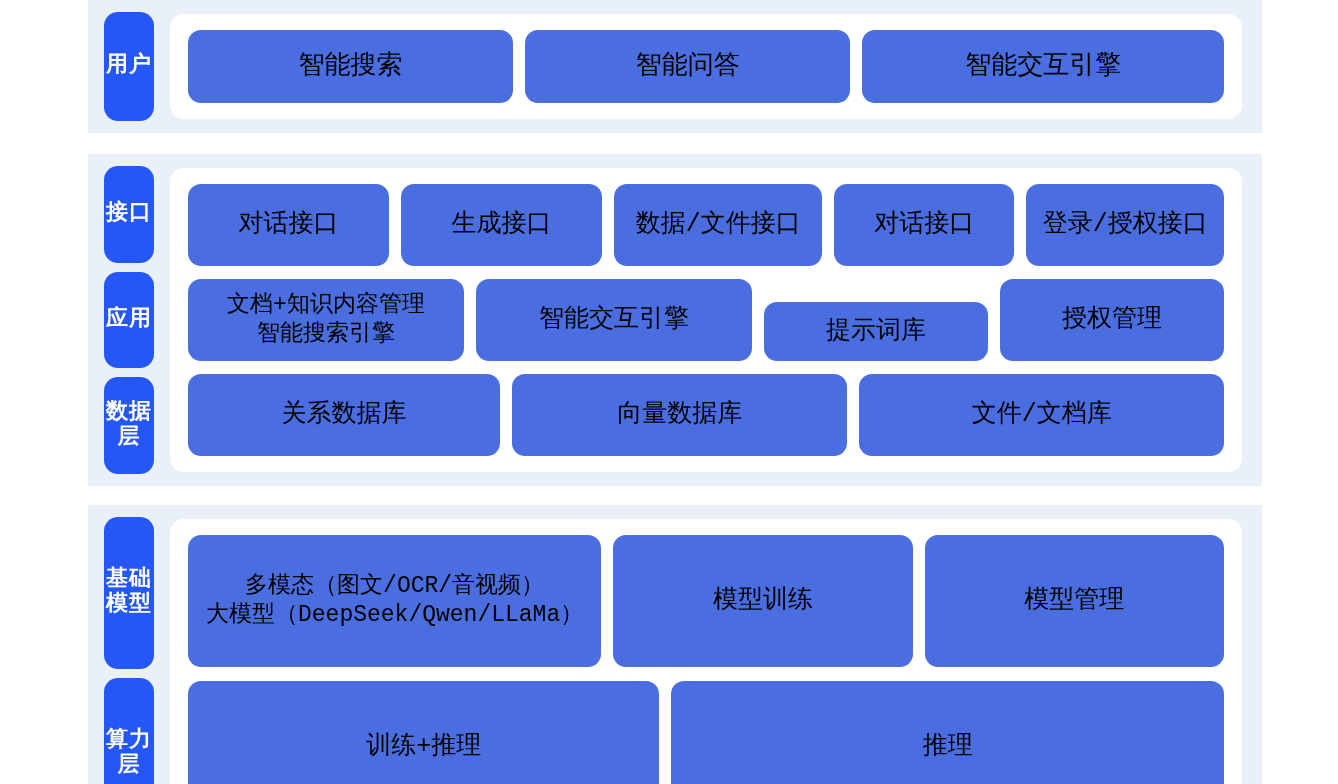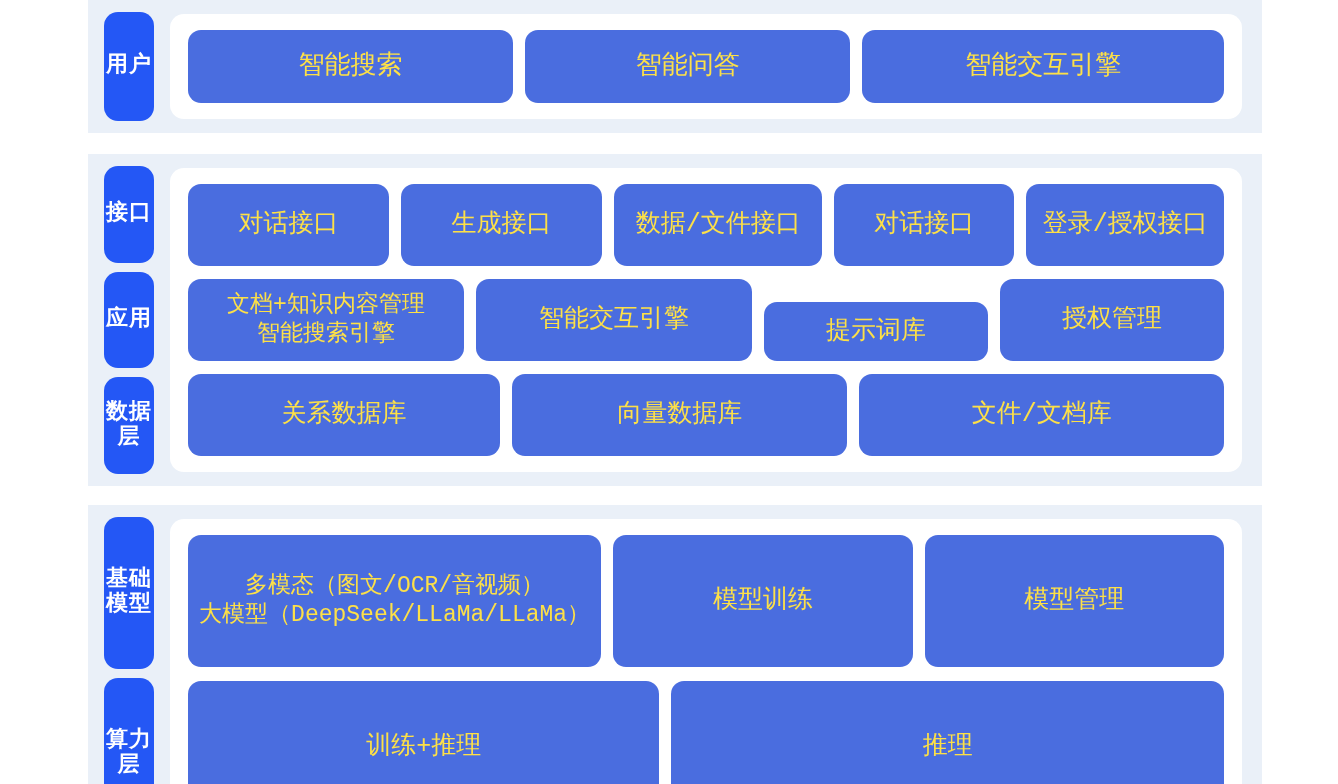--- a/index.html
+++ b/index.html
@@ -77,21 +77,21 @@
   .row {
     display: flex;
     gap: 12px;
     flex: 1 1 0;
     min-height: 0;
   }
 
   .card {
     background: #4a6ddf;
     border-radius: 13px;
-    color: #fde047;
+    color: #000000;
     display: flex;
     align-items: center;
     justify-content: center;
     text-align: center;
     font-size: 25px;
     line-height: 1.26;
     padding: 6px 10px;
     white-space: pre-line;
   }
 
@@ -183,21 +183,21 @@
 
   <div class="section" id="section-infra">
     <div class="rail">
       <div class="rail-tab">基础模型</div>
       <div class="rail-tab">算力层</div>
     </div>
     <div class="panel" id="panel-infra">
 
       <div class="row" id="row-model">
         <div class="card">多模态（图文/OCR/音视频）
-大模型（DeepSeek/LLaMa/LLaMa）</div>
+大模型（DeepSeek/Qwen/LLaMa）</div>
         <div class="card">模型训练</div>
         <div class="card">模型管理</div>
       </div>
 
       <div class="row" id="row-compute">
         <div class="card">训练+推理</div>
         <div class="card">推理</div>
       </div>
 
     </div>

